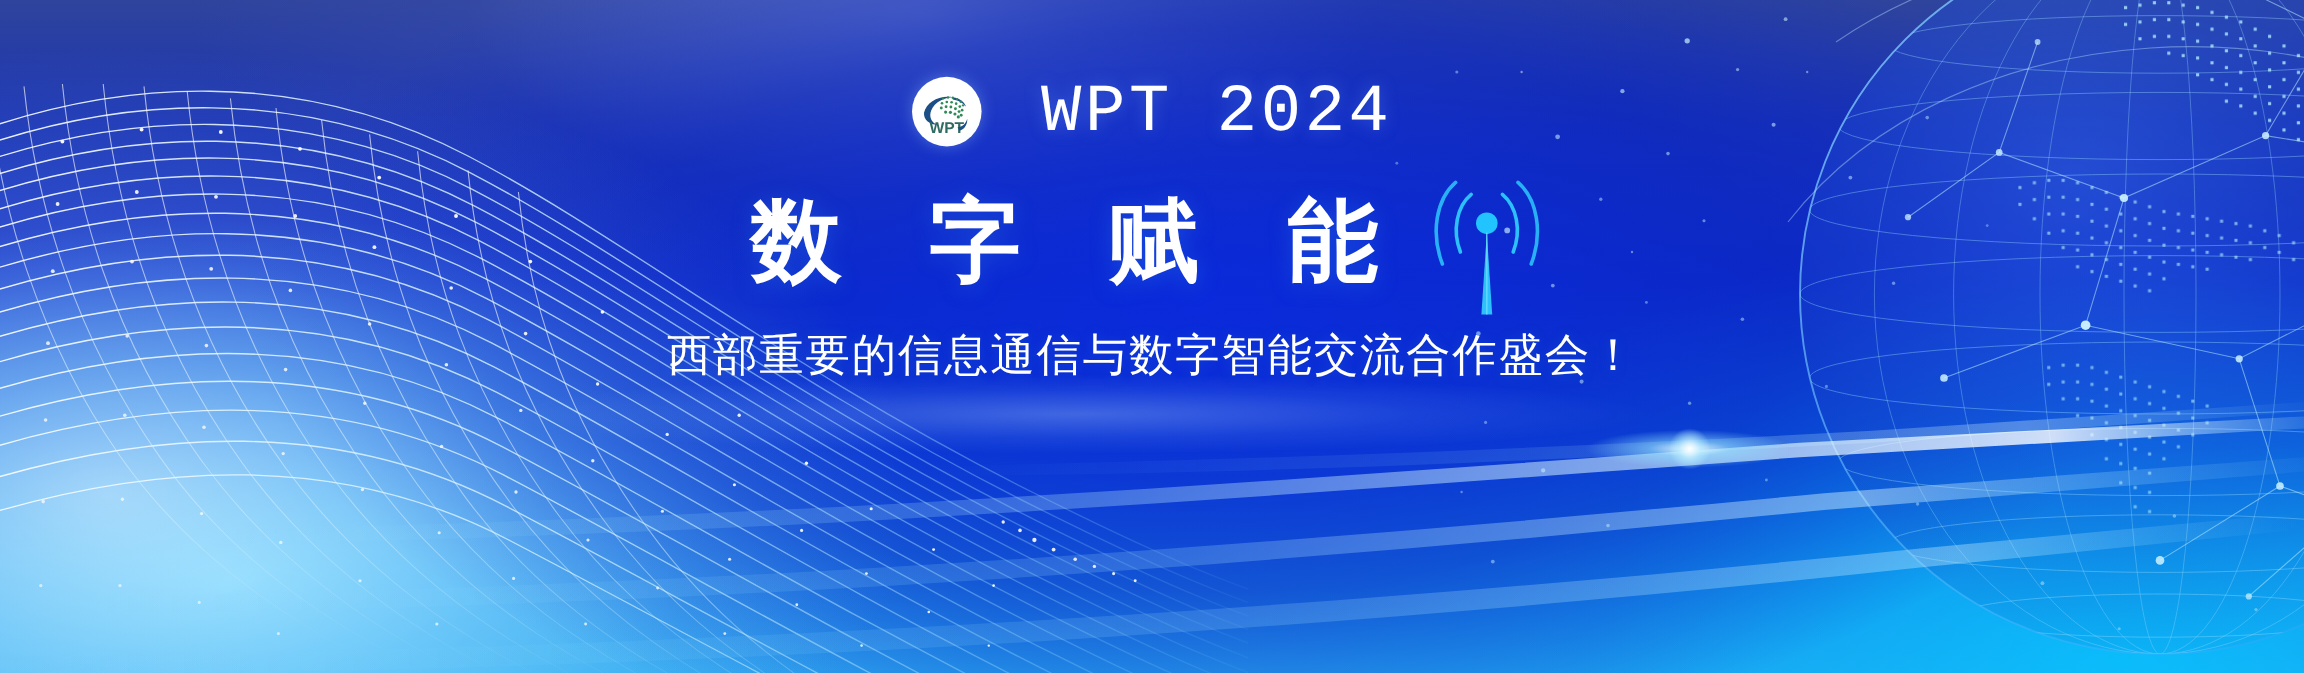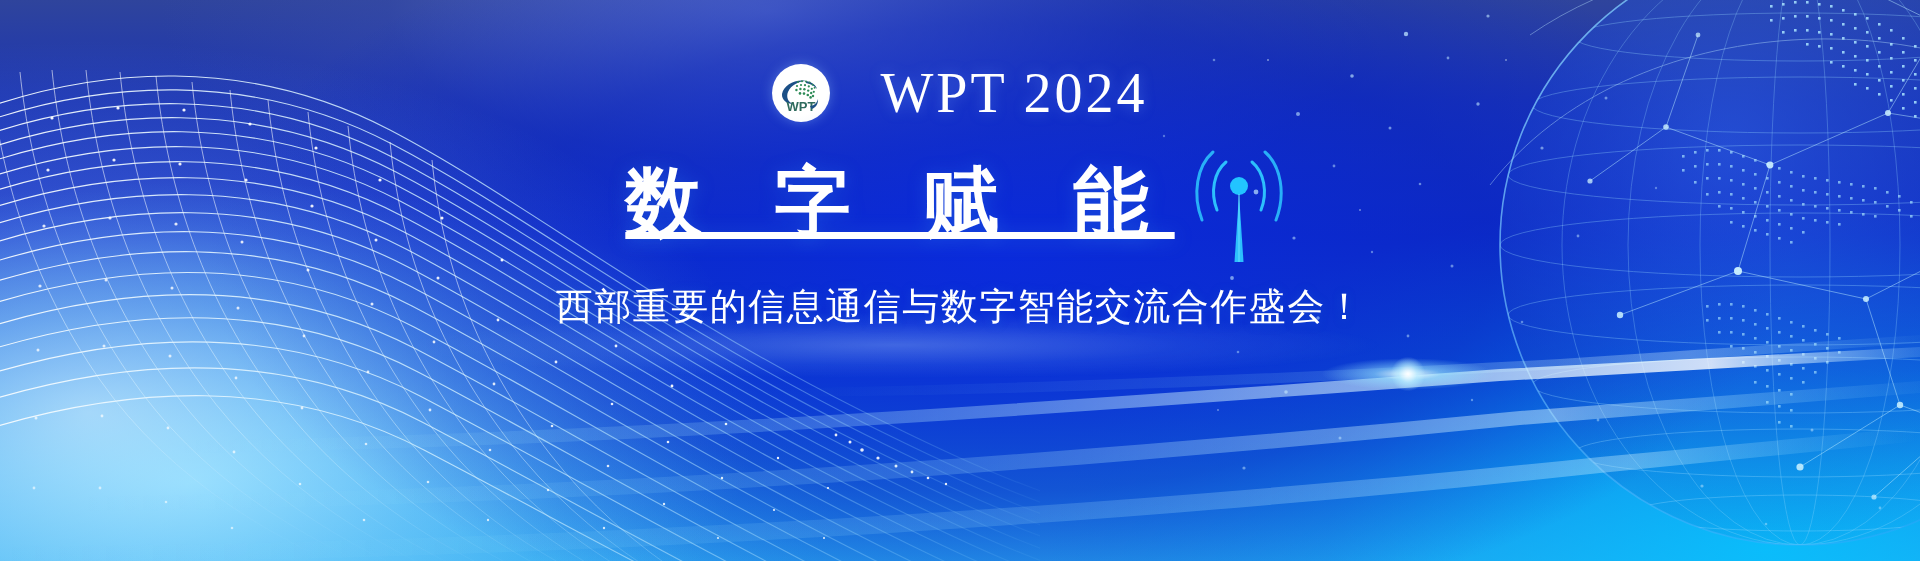--- a/index.html
+++ b/index.html
@@ -67,21 +67,21 @@
     width:58px;height:58px;border-radius:50%;
     background:radial-gradient(circle at 42% 34%, #ffffff 0%, #ffffff 62%, #f2f6fb 100%);
     display:flex;align-items:center;justify-content:center;
     box-shadow:0 0 12px rgba(160,210,255,0.35);
     flex:0 0 auto;
   }
   .logo-mark svg{display:block;}
 
   .brand-text{
     color:#ffffff;
-    font-family:Liberation Serif, serif;
+    font-family:Liberation Mono, monospace;
     font-size:56px;
     line-height:1;
     letter-spacing:3px;
     white-space:nowrap;
     text-shadow:0 0 14px rgba(120,170,255,0.35);
     margin-left:32px;
   }
 
   .headline-row{
     display:flex;align-items:center;justify-content:center;
@@ -89,37 +89,36 @@
     height:108px;
   }
   .headline{
     color:#ffffff;
     font-size:76px;
     font-weight:700;
     line-height:1;
     letter-spacing:26px;
     white-space:nowrap;
     text-shadow:0 2px 18px rgba(40,110,230,0.45);
-    text-decoration:underline;
   }
   .headline.left{padding-right:2px;}
   .headline.right{padding-left:12px;}
 
   .tower{
     width:104px;height:132px;
     margin:0 4px 0 10px;
     position:relative;
     flex:0 0 auto;
     align-self:flex-start;
     margin-top:-14px;
   }
   .tower svg{display:block;overflow:visible;}
 
   .subtitle{
-    margin-top:26px;
+    margin-top:15px;
     color:#ffffff;
     font-size:37px;
     font-weight:400;
     letter-spacing:1.5px;
     white-space:nowrap;
     text-shadow:0 1px 10px rgba(30,100,210,0.40);
   }
 </style>
 </head>
 <body>

